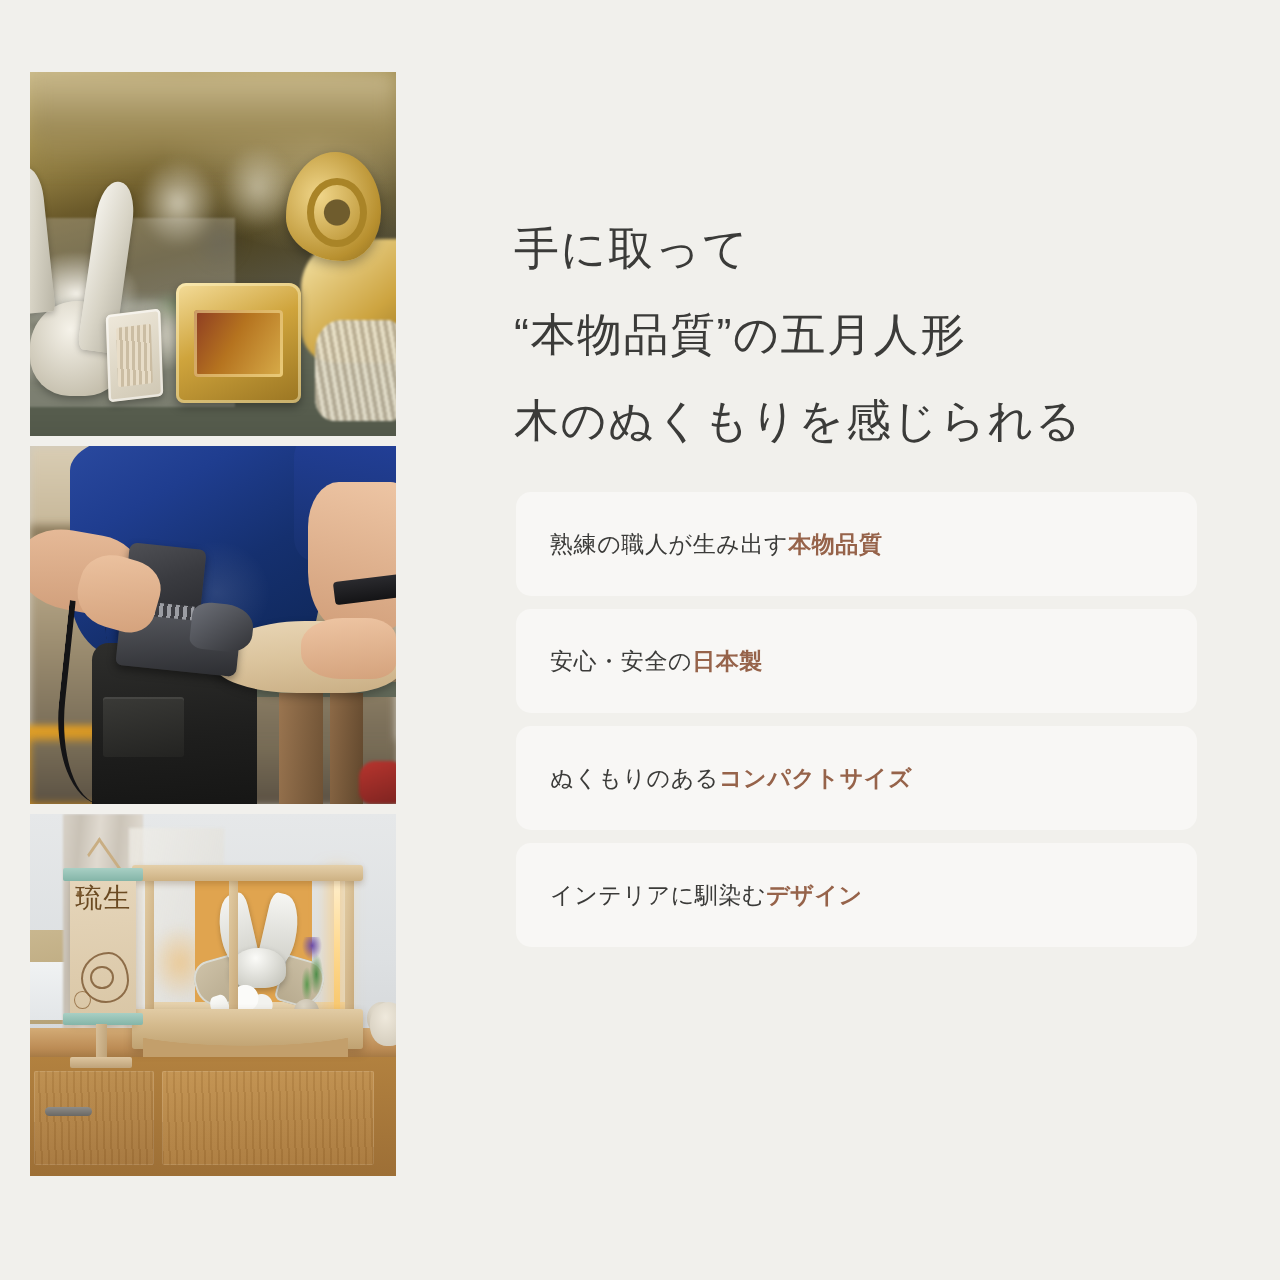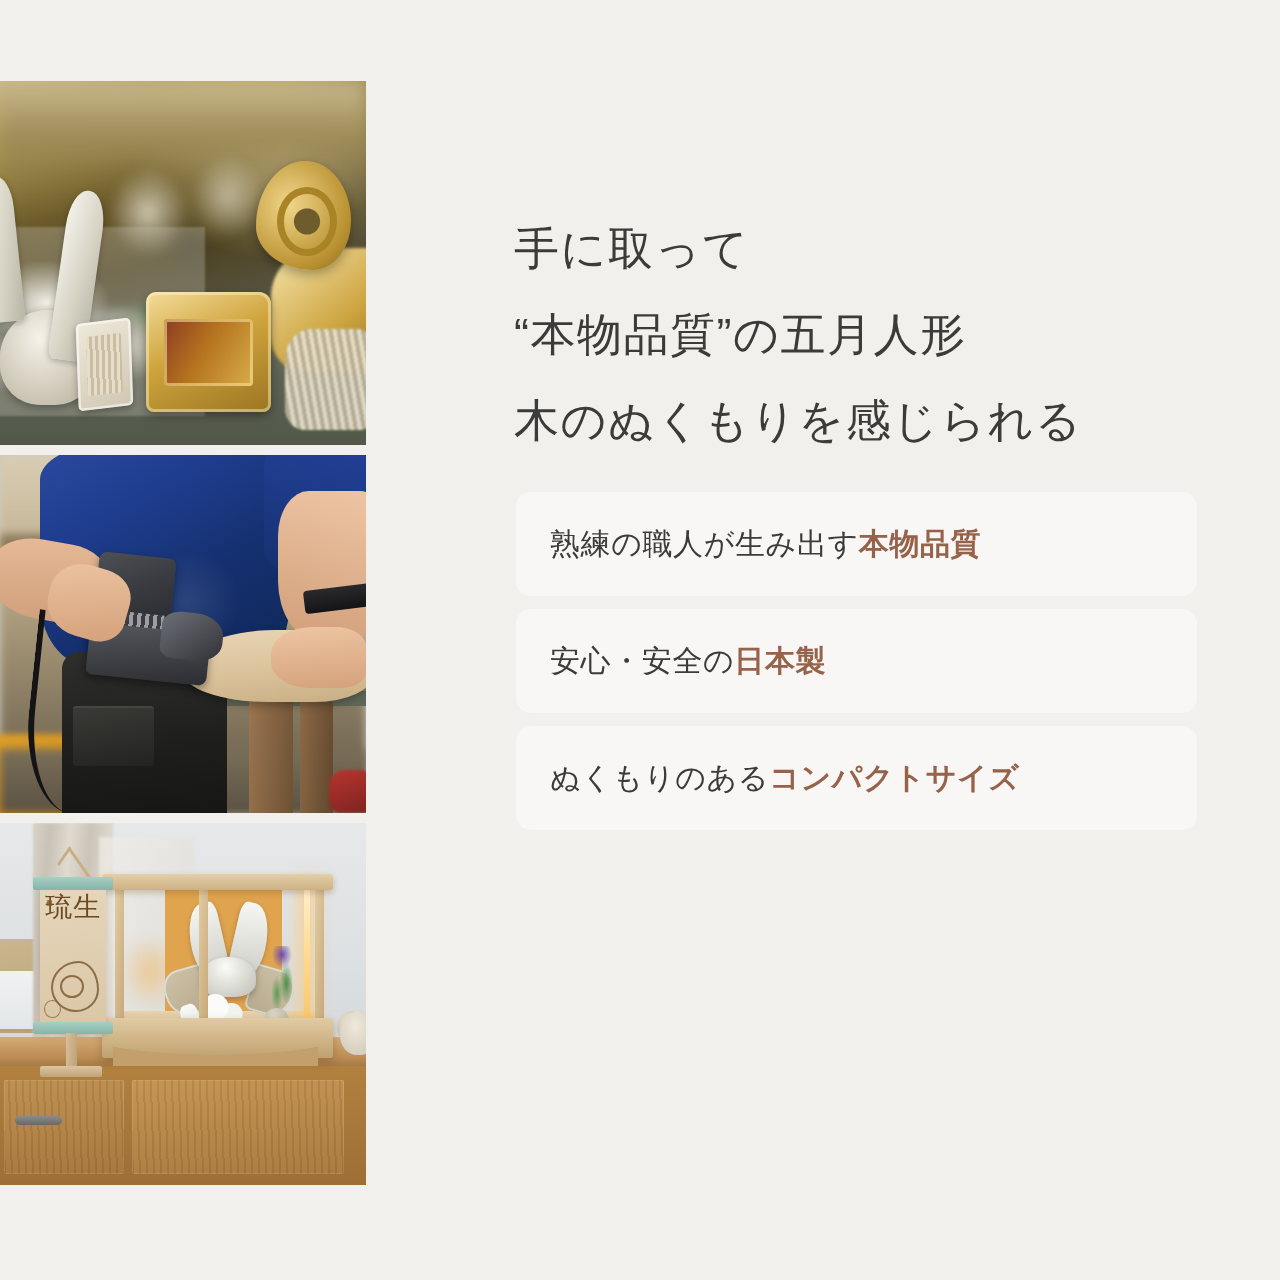--- a/index.html
+++ b/index.html
@@ -12,22 +12,23 @@
     background: #F1F0EC;
     font-family: "Liberation Sans", "DejaVu Sans", sans-serif;
     overflow: hidden;
     position: relative;
   }
 
   
   .photo-column {
     position: absolute;
     left: 0;
-    top: 81px;
+    top: 72px;
     width: 390px;
+    padding-left: 30px;
   }
   .photo {
     position: relative;
     width: 366px;
     overflow: hidden;
     background: #cfcabf;
   }
   .photo + .photo { margin-top: 10px; }
 
   #photo-armor { height: 364px; }
@@ -555,21 +556,21 @@
     height: 104px;
     background: #F8F7F5;
     border-radius: 15px;
     display: flex;
     align-items: center;
     padding-left: 34px;
     box-sizing: border-box;
   }
   .feature-pill + .feature-pill { margin-top: 13px; }
   .feature-text {
-    font-size: 30px;
+    font-size: 23px;
     color: #3B3B39;
     letter-spacing: 0.6px;
     white-space: nowrap;
   }
   .feature-text .hl {
     color: #96634A;
     font-weight: 700;
   }
 </style>
 </head>
@@ -699,15 +700,20 @@
         <span>安心・安全の</span><span class="hl">日本製</span><span></span>
       </span>
     </div>
 
     <div class="feature-pill">
       <span class="feature-text">
         <span>ぬくもりのある</span><span class="hl">コンパクトサイズ</span><span></span>
       </span>
     </div>
 
+    <div class="feature-pill">
+      <span class="feature-text">
+        <span>インテリアに馴染む</span><span class="hl">デザイン</span><span></span>
+      </span>
+    </div>
 
   </div>
 </div>
 
 </body></html>

